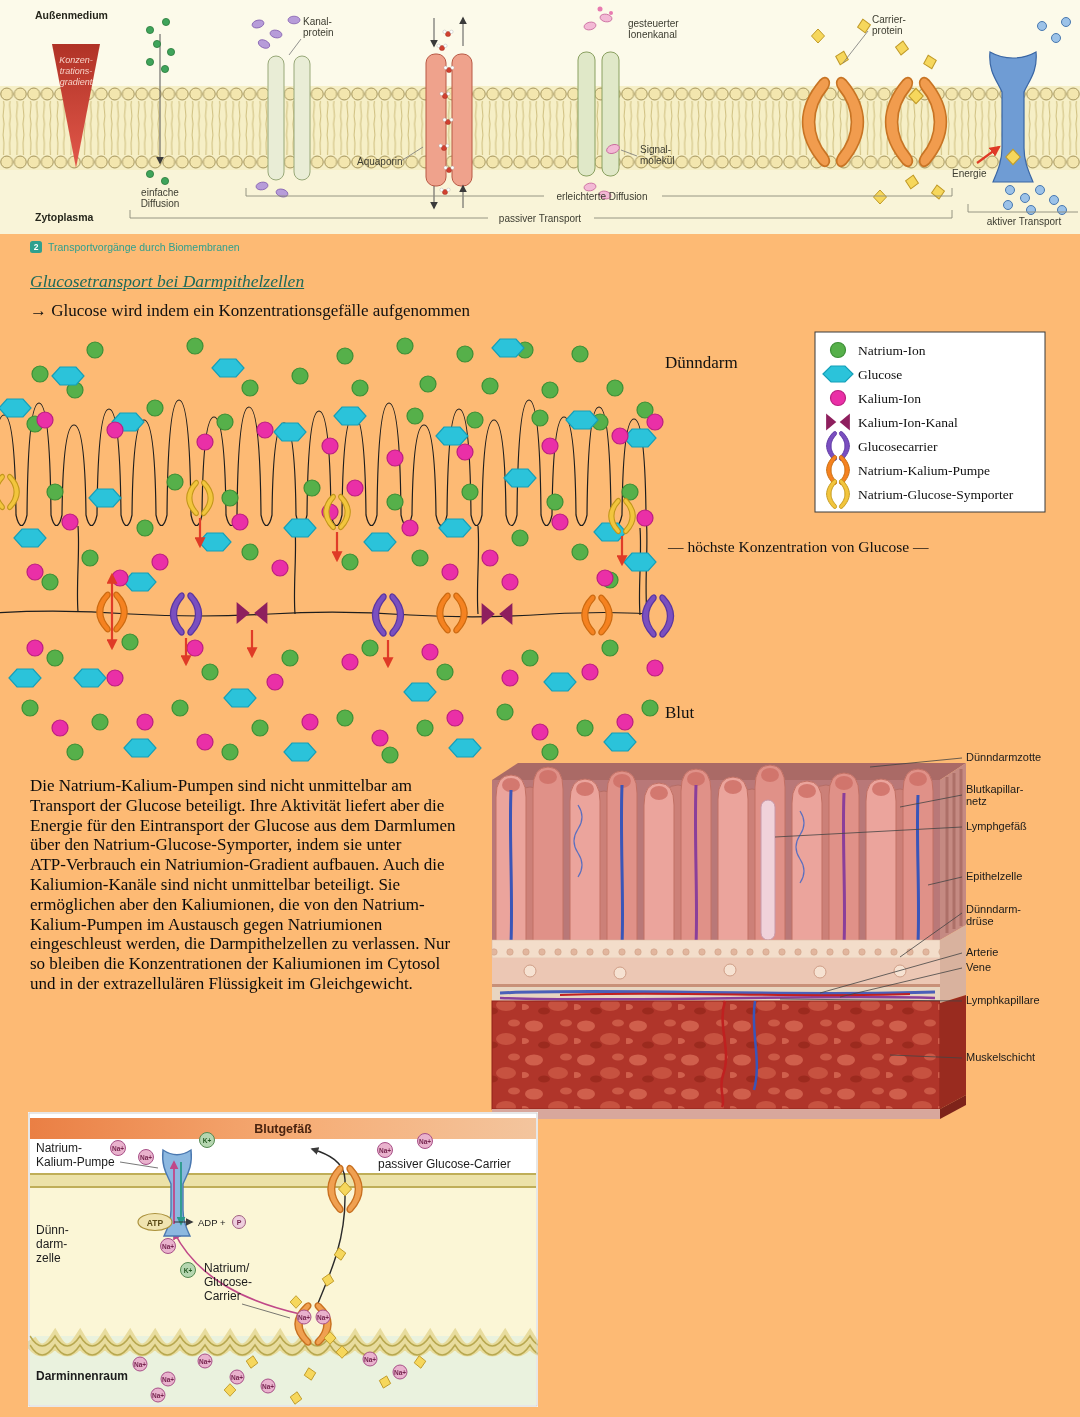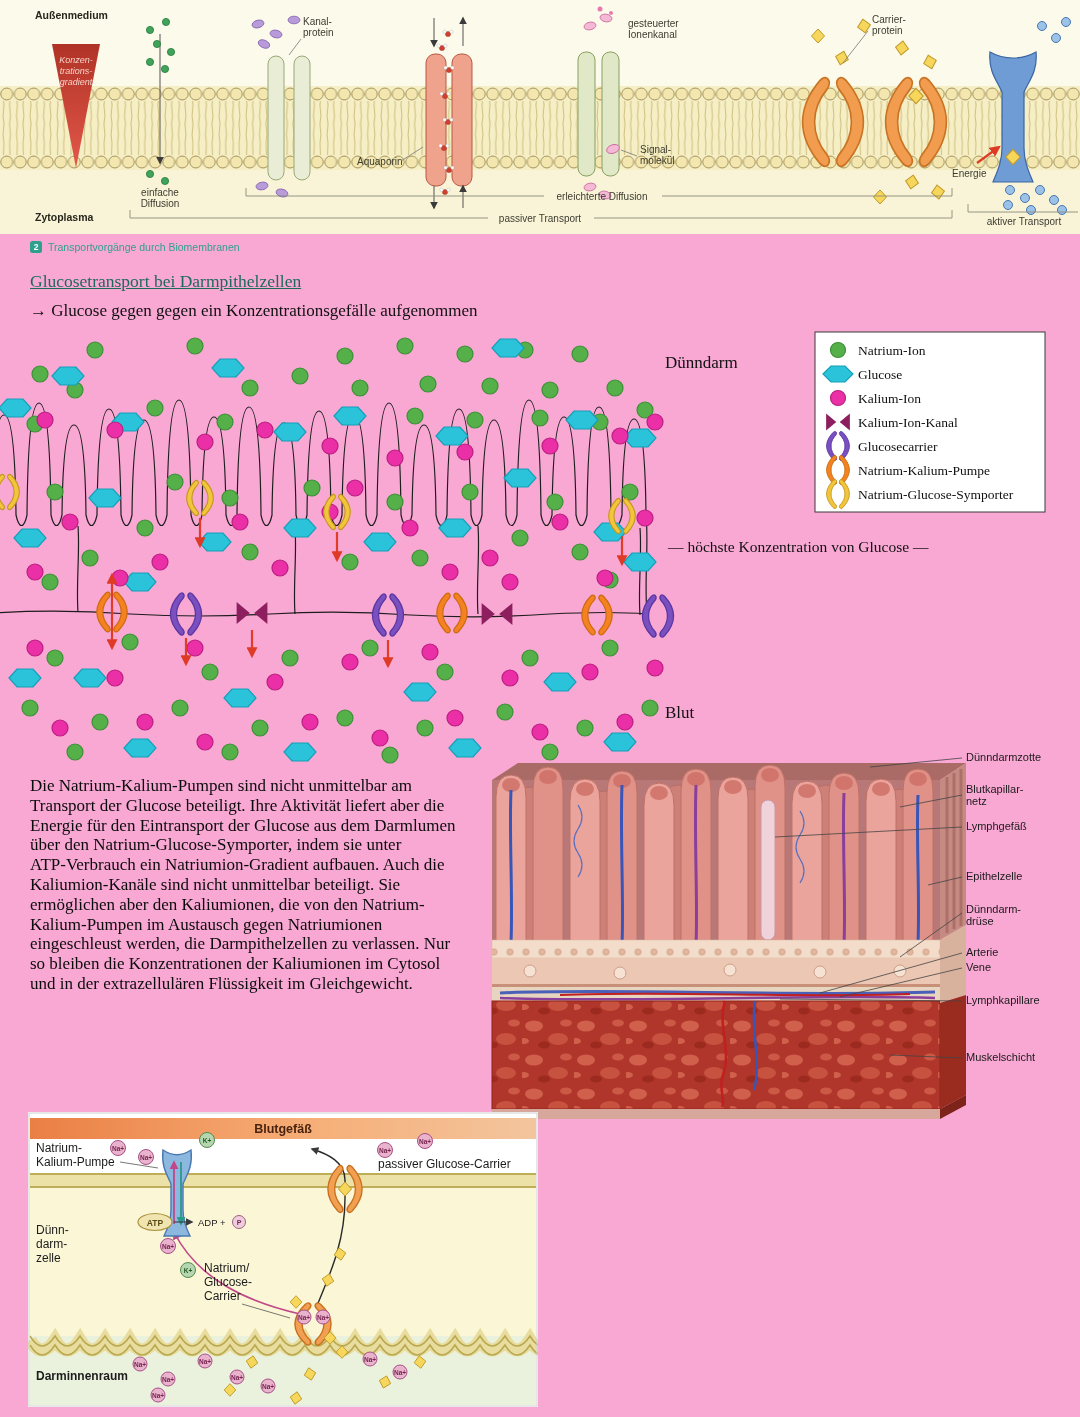--- a/index.html
+++ b/index.html
@@ -1,34 +1,34 @@
 <!DOCTYPE html>
 <html><head>
 <meta charset="utf-8">
 <style>
   body{margin:0;background:#fff}
-  .page{position:relative;width:1080px;height:1417px;background:#f9a8d4;overflow:hidden;font-family:"Liberation Serif",serif}
+  .page{position:relative;width:1080px;height:1417px;background:#fdba74;overflow:hidden;font-family:"Liberation Serif",serif}
   .abs{position:absolute}
   svg text{font-family:"Liberation Sans",sans-serif}
   .figlab{font-size:10px;fill:#3c3c30}
   .figlabB{font-size:10.5px;font-weight:bold;fill:#26261c}
   .gradTxt{font-size:9px;font-style:italic;fill:#f7d2c8;text-anchor:middle}
   .cap{font-size:10.5px;fill:#2fa08e}
   .capNum{font-size:8.5px;font-weight:bold;fill:#fff;text-anchor:middle}
   .legLab{font-family:"Liberation Serif",serif;font-size:13.5px;fill:#101010}
   .bigLab{font-family:"Liberation Serif",serif;font-size:17px;fill:#101010}
   .midLab{font-family:"Liberation Serif",serif;font-size:15.5px;fill:#101010}
   .vlab{font-size:11px;fill:#1a1a1a}
   .pf{font-size:12px;fill:#1c1c1c}
   .pfb{font-size:12.5px;font-weight:bold;fill:#4a2410;text-anchor:middle}
   .ion{font-size:6.5px;font-weight:bold;text-anchor:middle}
   .ionNa{fill:#77264f}
   .ionK{fill:#245a22}
   .atpT{font-size:8.5px;font-weight:bold;fill:#5a4a14;text-anchor:middle}
-  .heading{font-size:17.5px;text-decoration:underline;color:#1d6a5a}
+  .heading{font-size:17.5px;font-style:italic;text-decoration:underline;color:#1d6a5a}
   .lead{font-size:17px;color:#101010}
   .bodytext{font-size:17px;line-height:19.8px;color:#0b0b0b;white-space:pre-line}
 </style>
 </head>
 <body>
 
 <div class="page">
 
 <svg class="abs" style="left:0;top:0" width="1080" height="258" viewBox="0 0 1080 258">
 <defs>
@@ -236,21 +236,21 @@
 <text x="35" y="221" class="figlabB">Zytoplasma</text>
 
 <g>
   <rect x="30" y="241" width="12" height="12" rx="2.5" fill="#2fa08e"></rect>
   <text x="36" y="250" class="capNum">2</text>
   <text x="48" y="250.5" class="cap">Transportvorgänge durch Biomembranen</text>
 </g>
 </svg>
 
 <div class="abs heading" style="left:30px;top:271px">Glucosetransport bei Darmpithelzellen</div>
-<div class="abs lead" style="left:30px;top:301px">→ Glucose gegen gegen ein Konzentrationsgefälle aufgenommen</div>
+<div class="abs lead" style="left:30px;top:301px">→ Glucose wird indem ein Konzentrationsgefälle aufgenommen</div>
 
 <svg class="abs" style="left:0;top:330px" width="1080" height="436" viewBox="0 0 1080 436">
 
 <g stroke="#1d1d1d" stroke-width="1.2" fill="none">
   <path d="M-8,256 L-8,185 q1,-100 12,-100 q11,0 12,100 c3,14 8,14 11,0 q1,-112 12,-112 q11,0 12,112 c3,14 8,14 11,0 q1,-90 12,-90 q11,0 12,90 c3,14 8,14 11,0 q1,-106 12,-106 q11,0 12,106 c3,14 8,14 11,0 q1,-95 12,-95 q11,0 12,95 c3,14 8,14 11,0 q1,-115 12,-115 q11,0 12,115 c3,14 8,14 11,0 q1,-98 12,-98 q11,0 12,98 c3,14 8,14 11,0 q1,-108 12,-108 q11,0 12,108 c3,14 8,14 11,0 q1,-92 12,-92 q11,0 12,92 c3,14 8,14 11,0 q1,-104 12,-104 q11,0 12,104 c3,14 8,14 11,0 q1,-100 12,-100 q11,0 12,100 c3,14 8,14 11,0 q1,-112 12,-112 q11,0 12,112 c3,14 8,14 11,0 q1,-90 12,-90 q11,0 12,90 c3,14 8,14 11,0 q1,-106 12,-106 q11,0 12,106 c3,14 8,14 11,0 q1,-95 12,-95 q11,0 12,95 c3,14 8,14 11,0 q1,-115 12,-115 q11,0 12,115 c3,14 8,14 11,0 q1,-98 12,-98 q11,0 12,98 c3,14 8,14 11,0 q1,-108 12,-108 q11,0 12,108 c3,14 8,14 11,0 q1,-96 12,-96 q11,0 12,96"></path>
   <path d="M646,185 C649,215 644,250 647,284"></path>
   <path d="M78,196 C80,222 76,254 78,282"></path>
   <path d="M295,198 C297,224 293,256 295,284"></path>
   <path d="M478,196 C480,224 476,256 478,284"></path>
   <path d="M640,198 C642,226 638,258 640,285"></path>

